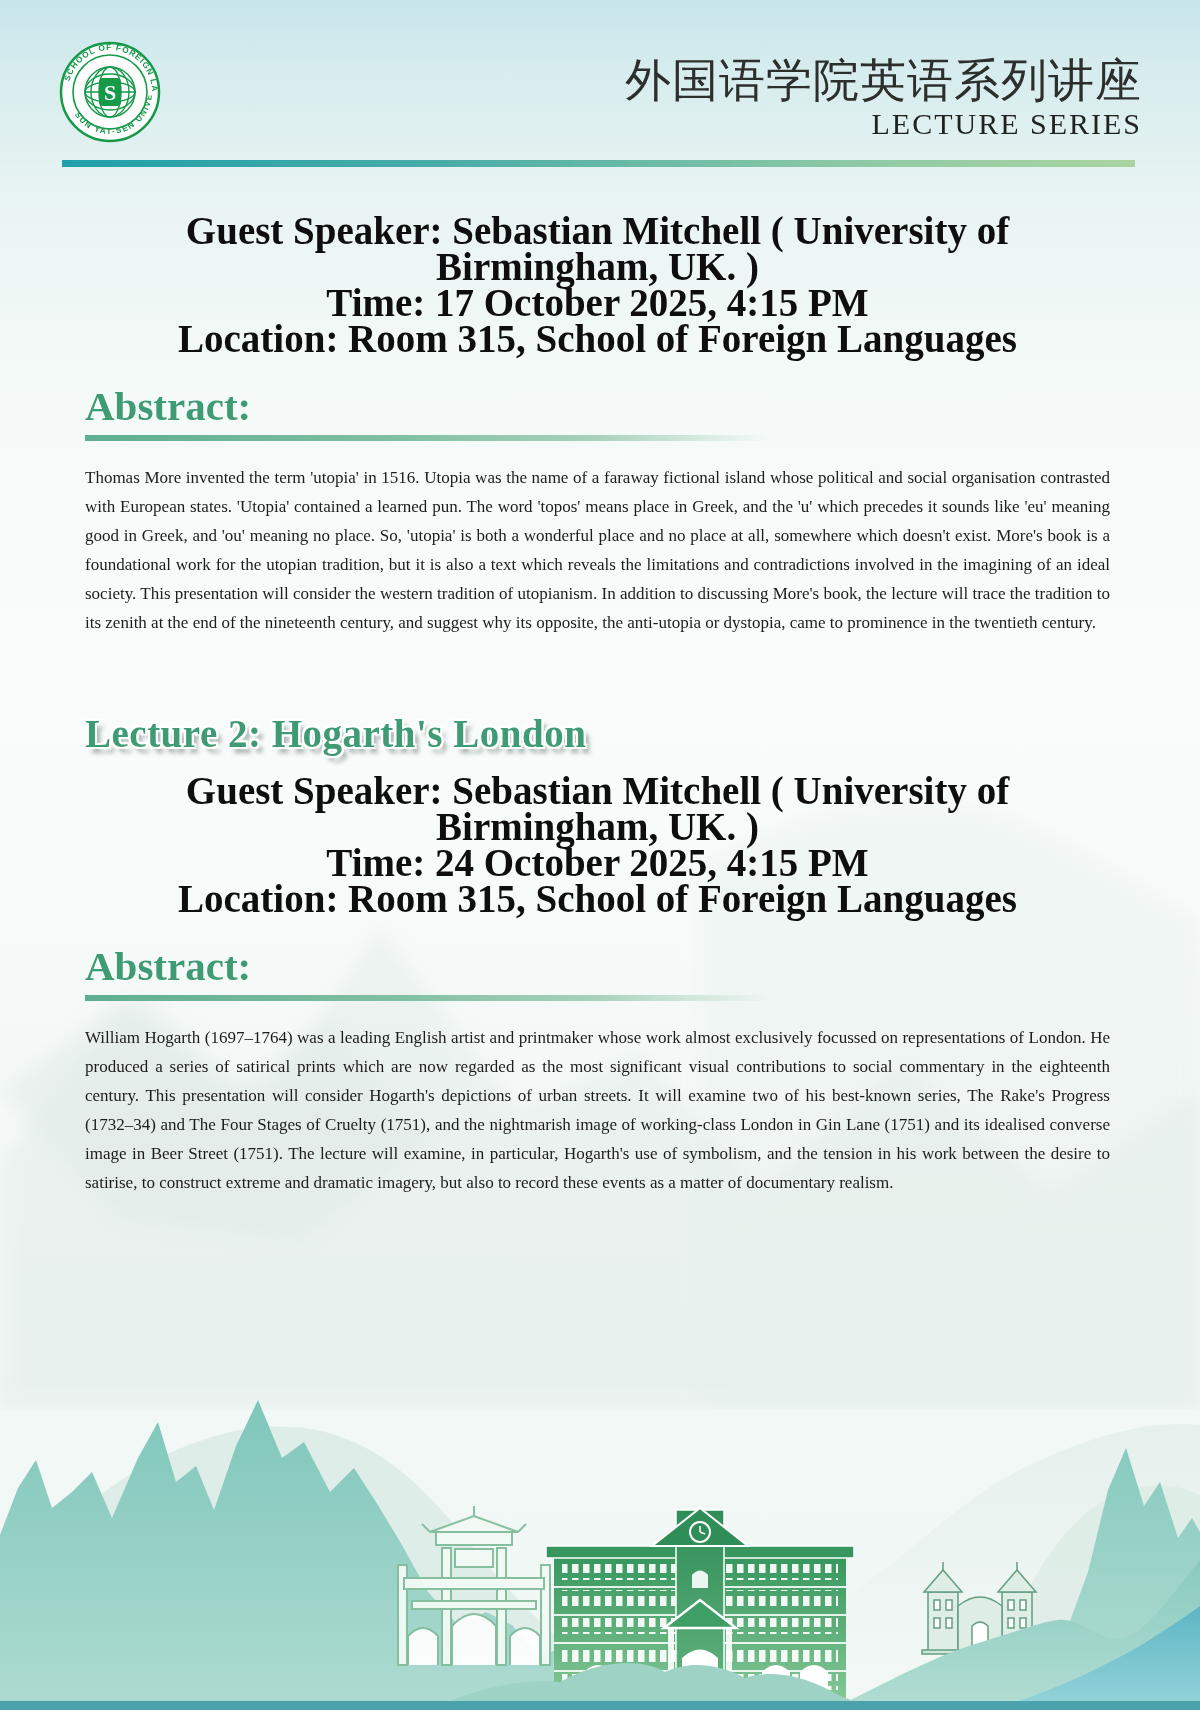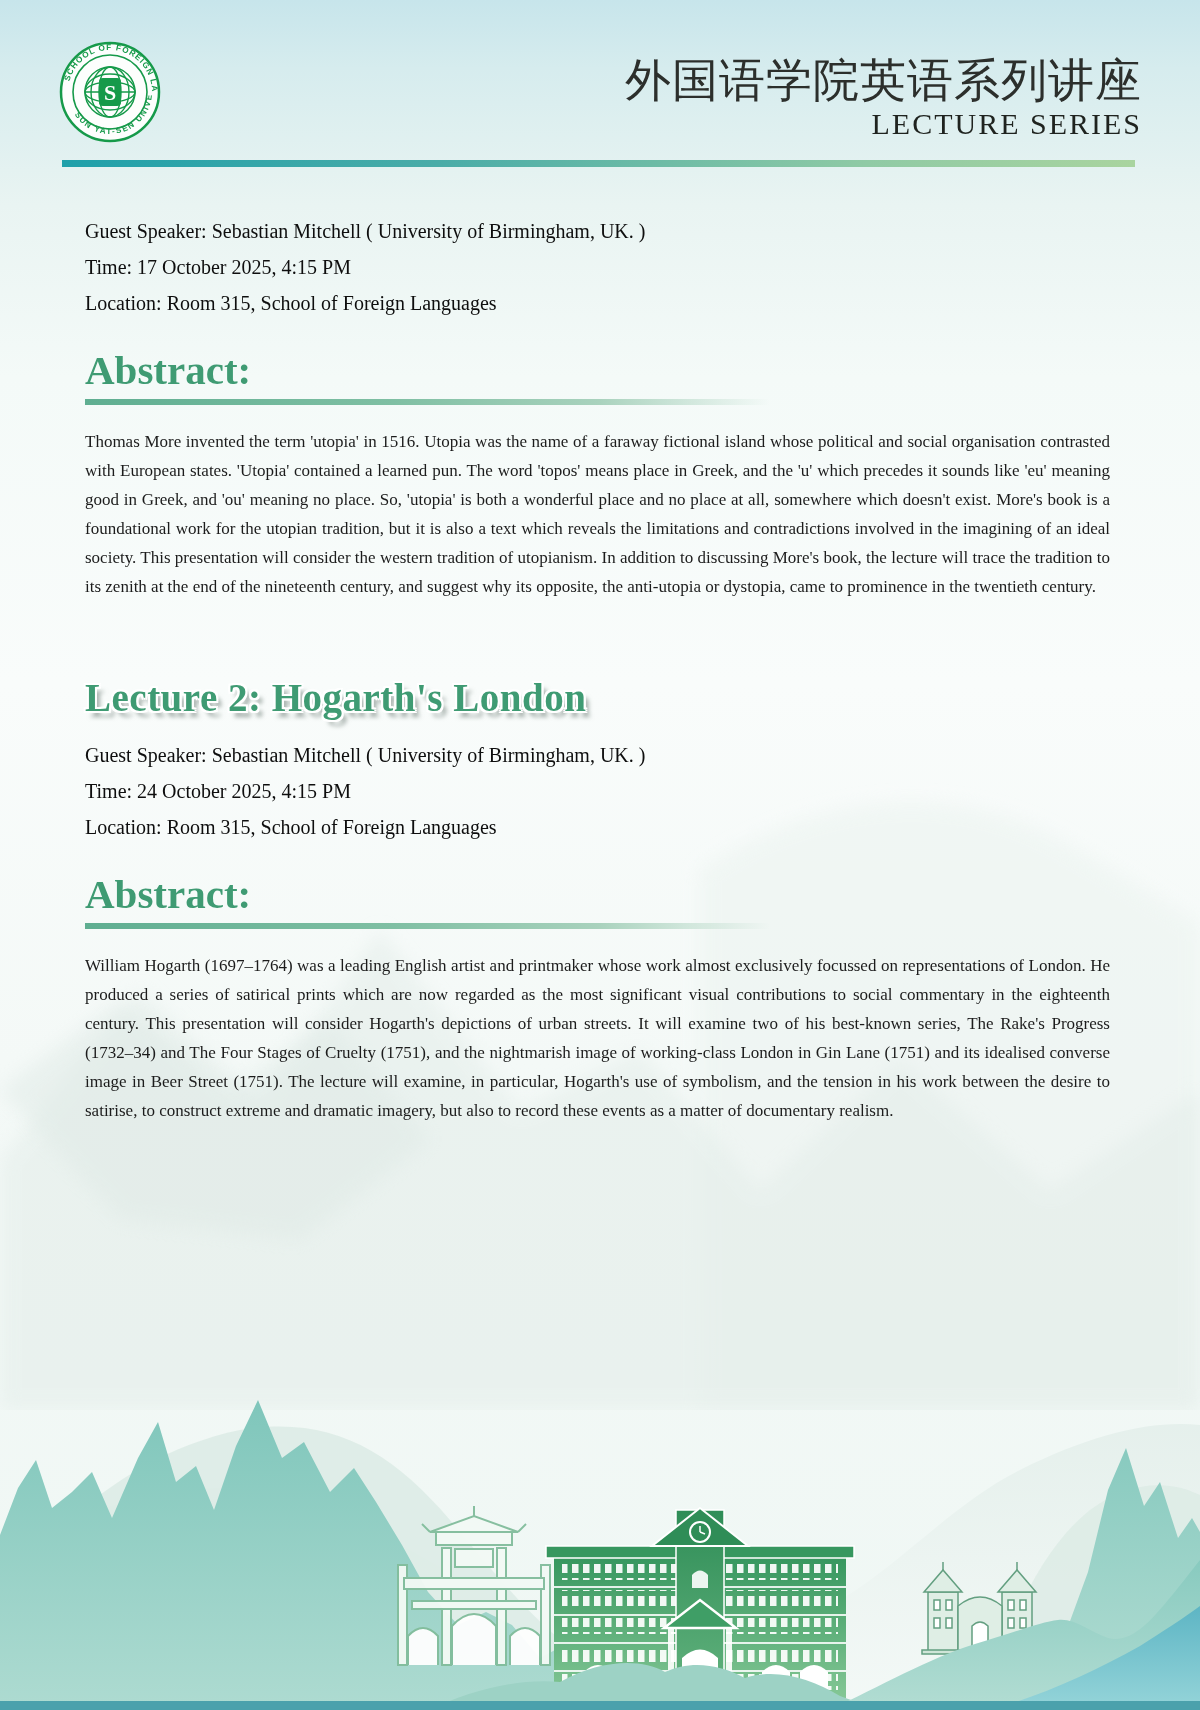--- a/index.html
+++ b/index.html
@@ -24,21 +24,21 @@
   .divider{position:relative; z-index:2; margin:16px 0 0 62px; width:1073px; height:7px;
     background:linear-gradient(to right,#1fa0aa 0%,#49aca8 35%,#6cbba6 55%,#8fcaa5 75%,#a9d49f 100%);}
   
   .content{position:relative; z-index:2; margin-left:85px; width:1025px;}
   .lecture-1{margin-top:46px;}
   .lecture-2{margin-top:74px;}
   .lec-title{
     margin:0; font-size:39px; line-height:46px; font-weight:bold; color:#3f9b73; letter-spacing:0.5px;
     text-shadow:-2px -2px 0 #fff,0 -2px 0 #fff,2px -2px 0 #fff,-2px 0 0 #fff,2px 0 0 #fff,-2px 2px 0 #fff,0 2px 0 #fff,2px 2px 0 #fff,5px 6px 4px rgba(110,125,118,.6);
   }
-  .info{margin:0; font-size:20px; line-height:36px; font-weight:normal; color:#0e0e0e;}
+  .info{margin:0; font-size:39px; line-height:36px; font-weight:bold; color:#0e0e0e;text-align:center;}
   .info-first{margin-top:16px;}
   .abstract-h{margin:26px 0 0 0; font-size:41px; line-height:46px; font-weight:bold; color:#3f9b73;}
   .abstract-underline{margin-top:6px; width:685px; height:6px;
     background:linear-gradient(to right,#5fae91 0%,#7fbfa3 45%,#a9d2bd 75%,rgba(196,224,209,0) 100%);}
   .abstract-text{
     margin:22px 0 0 0; font-size:17px; line-height:29px; color:#1c1c1c;
     text-align:justify; text-justify:inter-word;
   }
 </style>
 </head>

